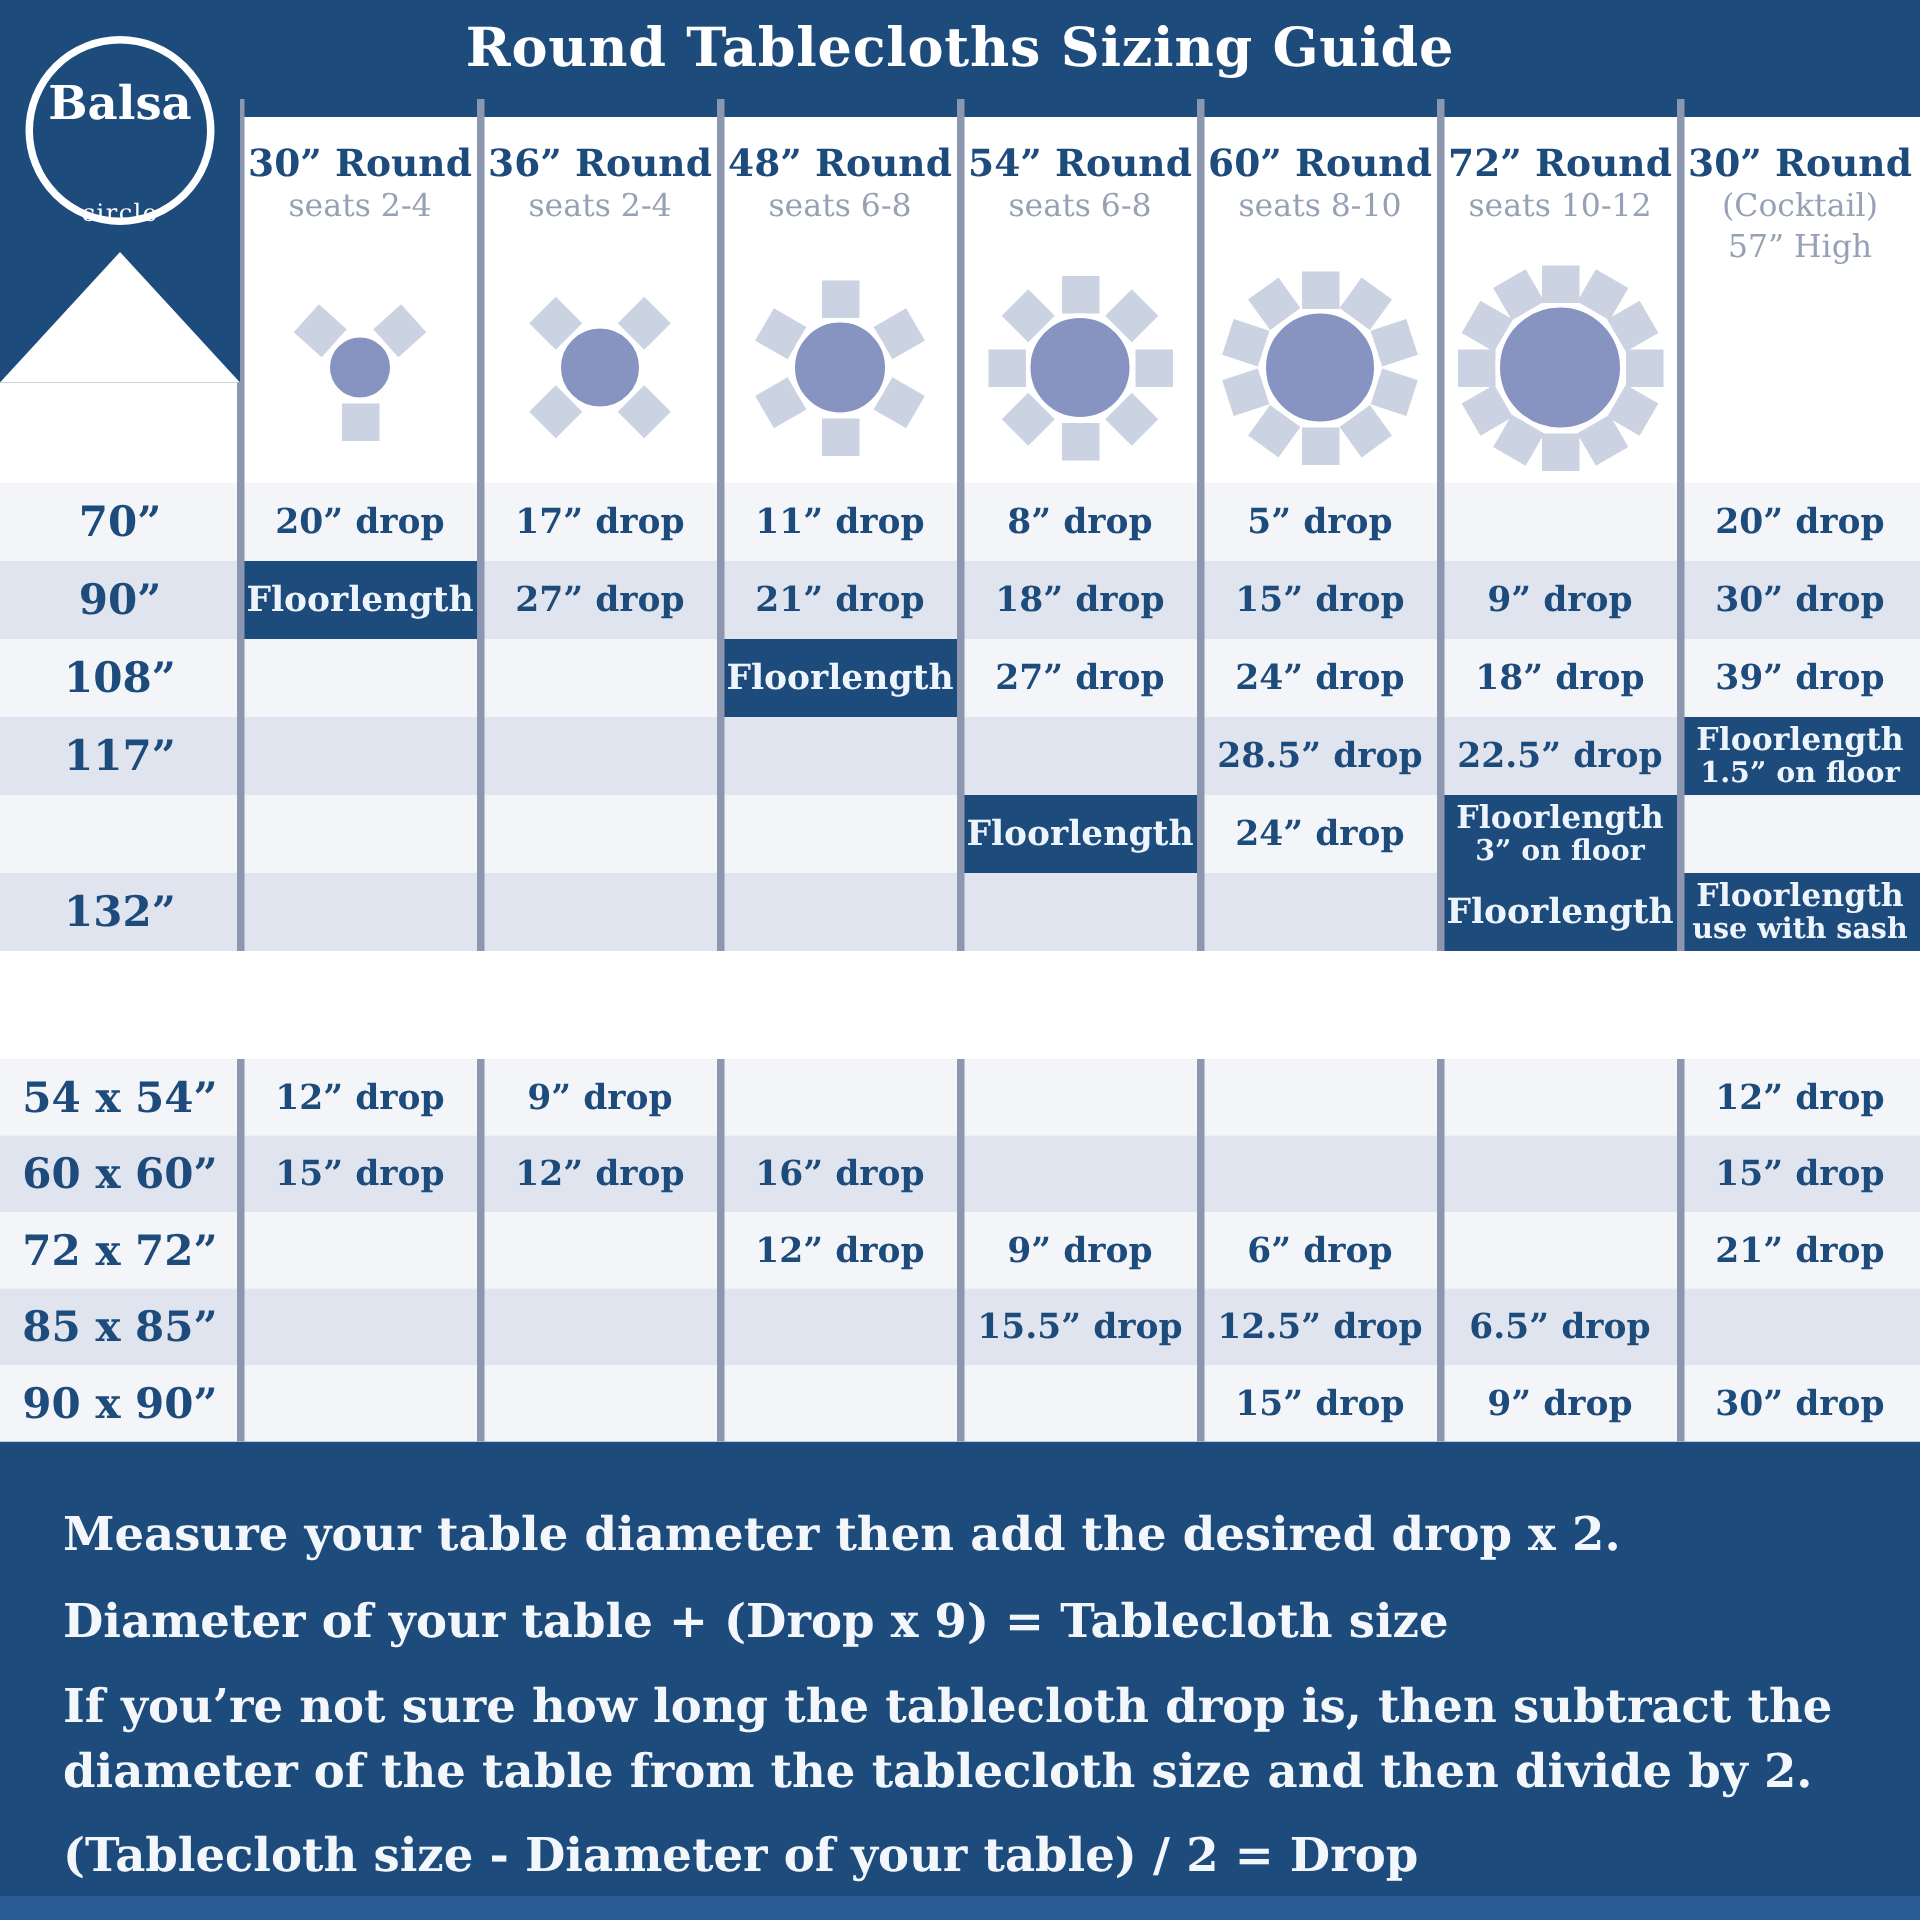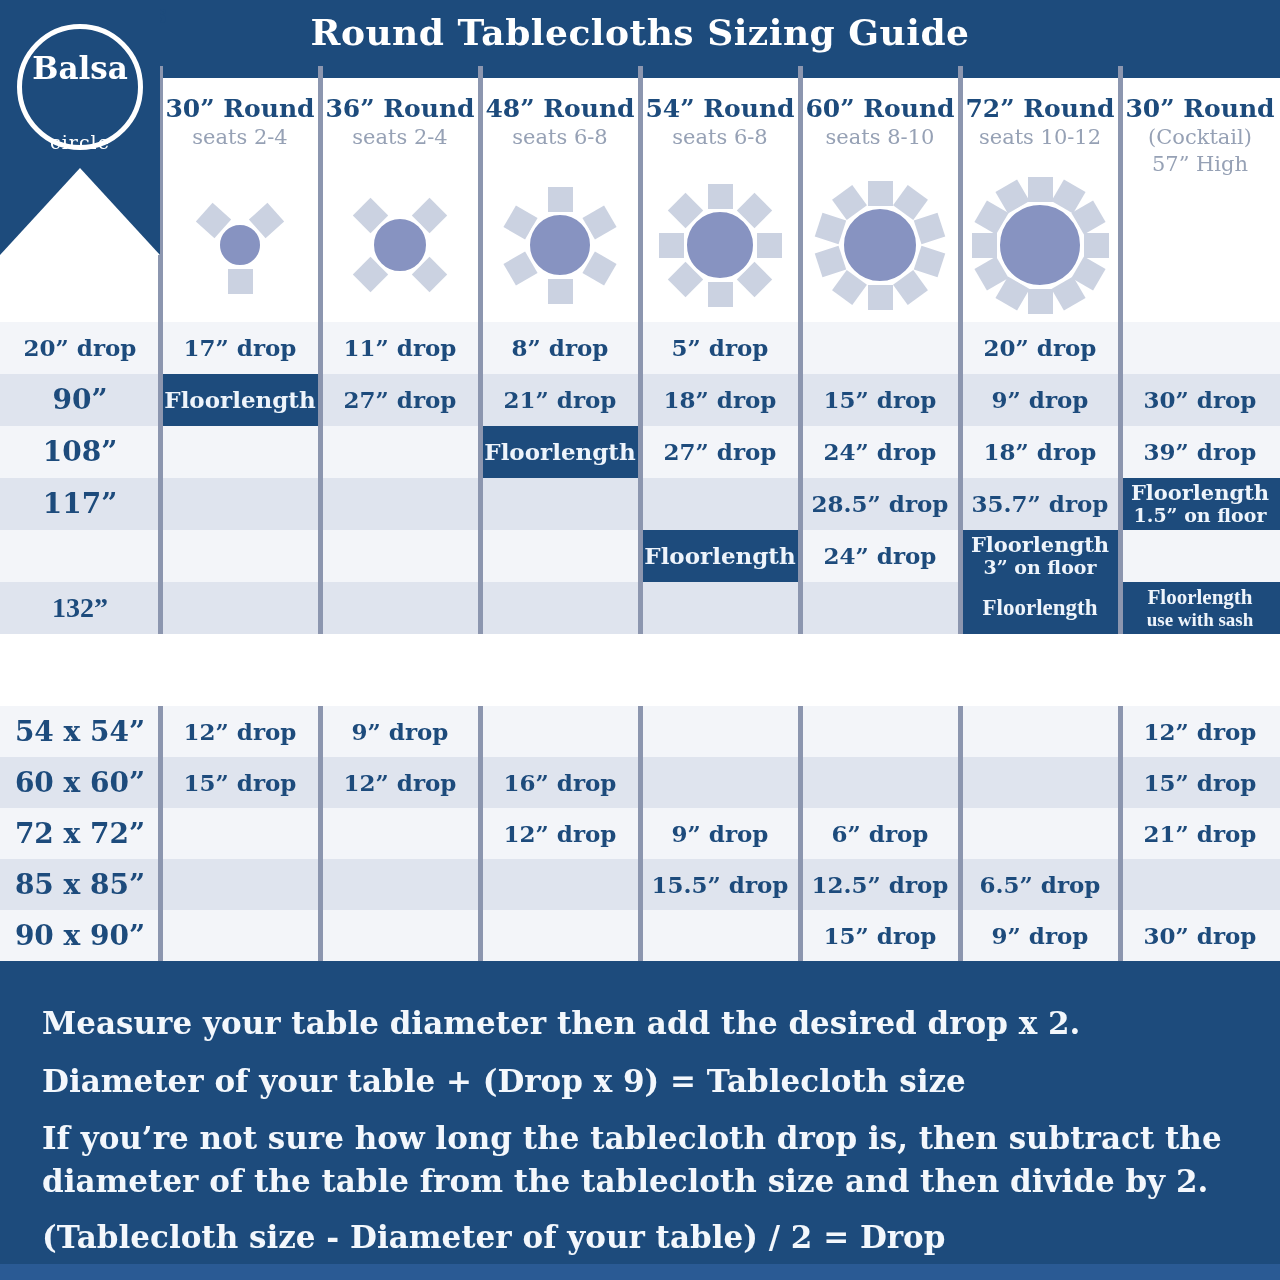--- a/index.html
+++ b/index.html
@@ -11,21 +11,21 @@
           font-family:"DejaVu Serif","Liberation Serif",serif;}
   .top-band{position:absolute;left:0;top:0;width:1280px;height:78px;background:var(--navy);}
   .page-title{margin:0;line-height:64px;text-align:center;color:#fff;font-size:36px;font-weight:700;letter-spacing:.5px;}
 
   .banner{position:absolute;left:0;top:0;width:160px;height:255px;background:var(--navy);z-index:4;}
   .notch{position:absolute;bottom:0;left:0;width:0;height:0;
          border-left:80px solid transparent;border-right:80px solid transparent;border-bottom:87px solid #fff;}
   .logo{position:absolute;left:17px;top:24px;width:126px;height:126px;border:5px solid #fff;border-radius:50%;
         box-sizing:border-box;display:flex;flex-direction:column;align-items:center;justify-content:center;color:#fff;gap:32px;}
   .logo-name{font-size:31px;font-weight:700;line-height:1;}
-  .logo-sub{font-size:19px;line-height:1.15;letter-spacing:1px;margin-top:16px;}
+  .logo-sub{font-size:16px;line-height:1.15;letter-spacing:1px;margin-top:16px;}
 
   .col-head{position:absolute;top:66px;width:160px;height:256px;text-align:center;padding-top:28px;box-sizing:border-box;}
   .col-title{font-size:25px;font-weight:700;color:var(--navy);line-height:1.2;}
   .col-sub{font-size:21px;color:var(--sub);line-height:1.3;}
   .table-icon{position:absolute;left:5px;bottom:2px;width:150px;height:150px;}
   .chair{position:absolute;width:25px;height:25px;background:var(--chair);}
   .tabletop{position:absolute;background:var(--tabletop);border:3px solid #fff;border-radius:50%;box-sizing:content-box;}
 
   .t-row{position:absolute;left:0;width:1280px;display:flex;z-index:1;}
   .t-row.light{background:var(--rowL);}
@@ -174,20 +174,21 @@
     <div class="sec-sub">(Diameter)</div>
   </div>
 
   <div class="sec-label" id="sec1-label">
     <div class="sec-title">Overlays</div>
     <div class="sec-sub">(Square)</div>
   </div>
 
   <div id="rows">
       <div class="t-row light" style="top: 322px; height: 52px; line-height: 52px;">
+        <div class="row-label">70”</div>
         <div class="cell">20” drop</div>
         <div class="cell">17” drop</div>
         <div class="cell">11” drop</div>
         <div class="cell">8” drop</div>
         <div class="cell">5” drop</div>
         <div class="cell"></div>
         <div class="cell">20” drop</div>
       </div>
       <div class="t-row dark" style="top: 374px; height: 52px; line-height: 52px;">
         <div class="row-label">90”</div>
@@ -209,39 +210,39 @@
         <div class="cell">18” drop</div>
         <div class="cell">39” drop</div>
       </div>
       <div class="t-row dark" style="top: 478px; height: 52px; line-height: 52px;">
         <div class="row-label">117”</div>
         <div class="cell"></div>
         <div class="cell"></div>
         <div class="cell"></div>
         <div class="cell"></div>
         <div class="cell">28.5” drop</div>
-        <div class="cell">35.7” drop</div>
+        <div class="cell">22.5” drop</div>
         <div class="cell fl two">
           <div class="fl1">Floorlength</div>
           <div class="fl2">1.5” on floor</div>
         </div>
       </div>
       <div class="t-row light" style="top: 530px; height: 52px; line-height: 52px;">
         <div class="cell"></div>
         <div class="cell"></div>
         <div class="cell"></div>
         <div class="cell"></div>
         <div class="cell fl">Floorlength</div>
         <div class="cell">24” drop</div>
         <div class="cell fl two">
           <div class="fl1">Floorlength</div>
           <div class="fl2">3” on floor</div>
         </div>
       </div>
-      <div class="t-row dark" style="top: 582px; height: 52px; line-height: 52px; font-family: Liberation Serif, serif;">
+      <div class="t-row dark" style="top: 582px; height: 52px; line-height: 52px;">
         <div class="row-label">132”</div>
         <div class="cell"></div>
         <div class="cell"></div>
         <div class="cell"></div>
         <div class="cell"></div>
         <div class="cell"></div>
         <div class="cell fl">Floorlength</div>
         <div class="cell fl two">
           <div class="fl1">Floorlength</div>
           <div class="fl2">use with sash</div>

